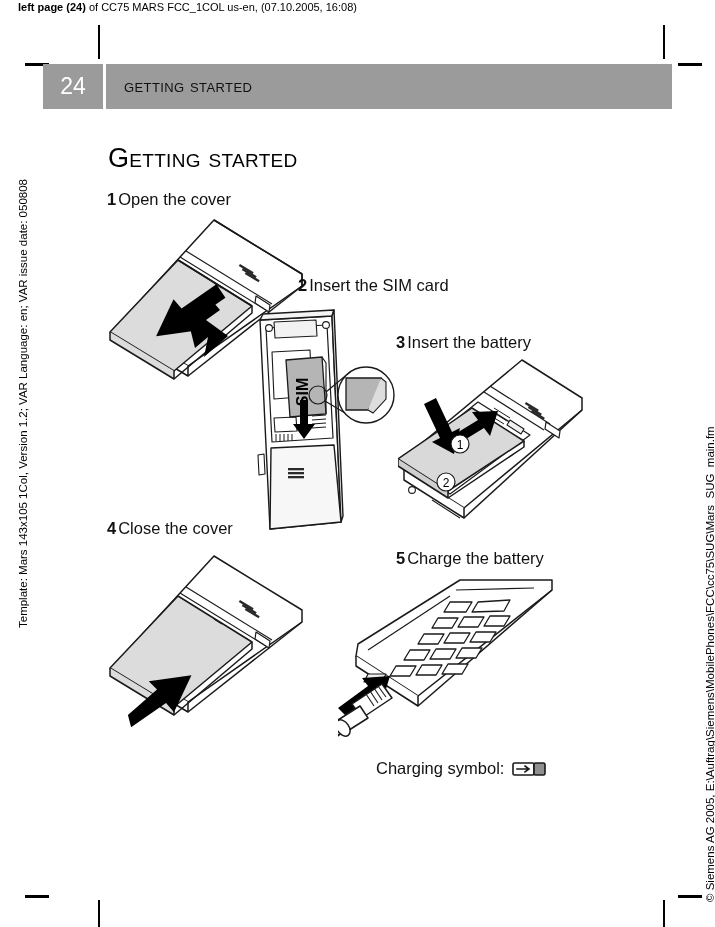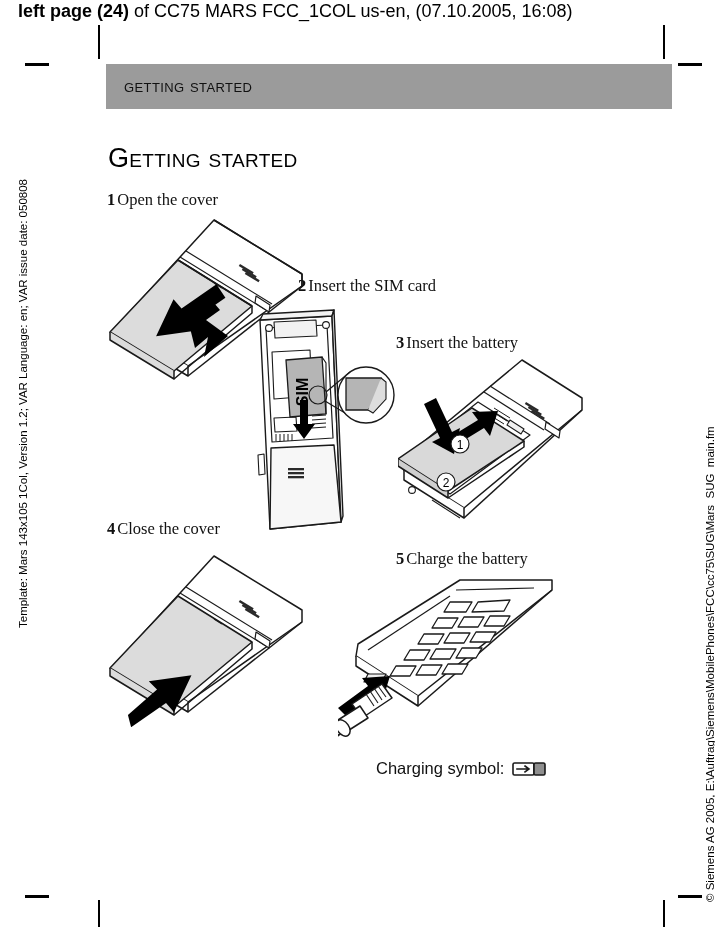--- a/index.html
+++ b/index.html
@@ -2,21 +2,21 @@
 <html><head>
 <meta charset="utf-8">
 <style>
   html,body{margin:0;padding:0;}
   body{
     width:715px;height:927px;background:#ffffff;position:relative;
     font-family:"Liberation Sans", sans-serif;color:#000;overflow:hidden;
   }
   
   .print-header{
-    position:absolute;left:18px;top:1px;font-size:18px;letter-spacing:0px;
+    position:absolute;left:18px;top:1px;font-size:11px;letter-spacing:0px;
     white-space:nowrap;color:#000;
   }
   .print-header b{font-weight:bold;}
   
   .cm{position:absolute;background:#000;}
   .cm-v{width:2px;height:34px;}
   .cm-h{height:3px;width:24px;}
   
   .side-text{
     position:absolute;font-size:11.5px;white-space:nowrap;color:#000;
@@ -43,21 +43,21 @@
     font-size:18px;color:#111;letter-spacing:.4px;
     font-variant:small-caps;text-transform:lowercase;
   }
   .chapter-title-box span::first-letter{font-size:18px;}
   
   .page-h1{
     position:absolute;left:108px;top:143px;font-size:27px;color:#000;
     font-variant:small-caps;letter-spacing:.3px;
   }
   
-  .step-label{position:absolute;font-size:16.5px;color:#111;white-space:nowrap;font-family:Liberation Serif, serif;}
+  .step-label{position:absolute;font-size:16.5px;color:#111;white-space:nowrap;}
   .step-label b{font-weight:bold;margin-right:2px;}
   .s1{left:107px;top:190px;}
   .s2{left:298px;top:276px;text-align:center;}
   .s3{left:396px;top:333px;text-align:center;}
   .s4{left:107px;top:519px;}
   .s5{left:396px;top:549px;}
   .charging-line{position:absolute;left:376px;top:759px;font-size:16.5px;color:#111;
     display:flex;align-items:center;gap:8px;white-space:nowrap;}
   .fig{position:absolute;}
 </style>
@@ -74,20 +74,21 @@
 <div class="cm cm-h" style="left:678px;top:63px;"></div>
 <div class="cm cm-h" style="left:25px;top:895px;"></div>
 <div class="cm cm-h" style="left:678px;top:895px;"></div>
 <div class="cm cm-v" style="left:98px;top:900px;"></div>
 <div class="cm cm-v" style="left:663px;top:900px;"></div>
 
 <div class="side-text side-left">Template: Mars 143x105 1Col, Version 1.2; VAR Language: en; VAR issue date: 050808</div>
 <div class="side-text side-right">© Siemens AG 2005, E:\Auftrag\Siemens\MobilePhones\FCC\cc75\SUG\Mars_SUG_main.fm</div>
 
 <div class="chapter-bar">
+  <div class="chapter-num">24</div>
   <div class="chapter-title-box">
     <span>Getting started</span>
   </div>
 </div>
 
 <div class="page-h1">Getting started</div>
 
 <div class="step-label s1">
   <b>1</b><span>Open the cover</span>
 </div>

